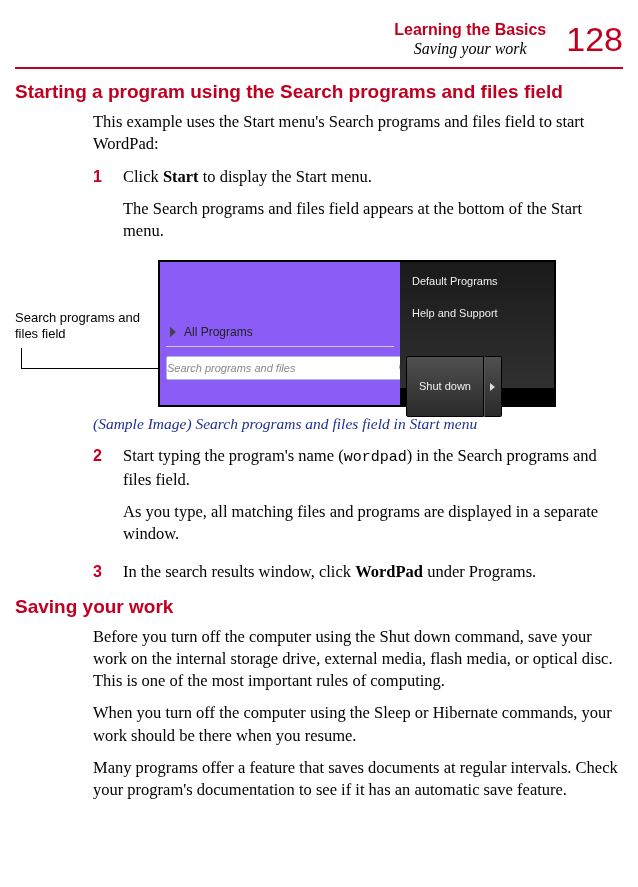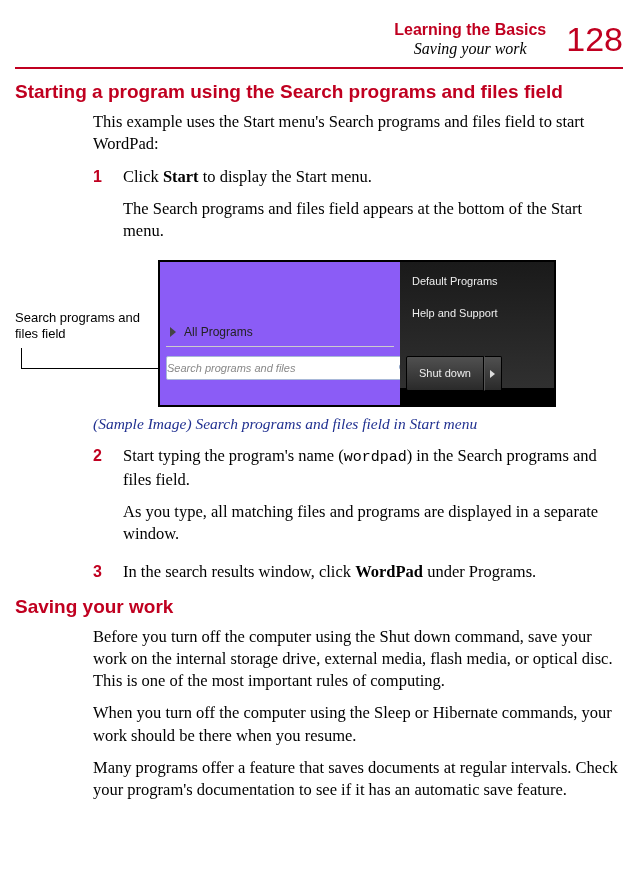--- a/index.html
+++ b/index.html
@@ -207,21 +207,21 @@
   .sm-shutdown-wrap {
     position: absolute;
     left: 6px; top: 94px;
     display: flex;
   }
   .sm-shutdown {
     background: linear-gradient(#505050,#2a2a2a);
     color: #eee;
     font-family: 'Segoe UI', Arial, sans-serif;
     font-size: 11px;
-    padding: 9px 12px;
+    padding: 22px 12px;
     border: 1px solid #000;
     border-radius: 2px 0 0 2px;
   }
   .sm-shutdown-arrow {
     background: linear-gradient(#505050,#2a2a2a);
     border: 1px solid #000;
     border-left: 1px solid #555;
     border-radius: 0 2px 2px 0;
     width: 16px;
     display: flex;

